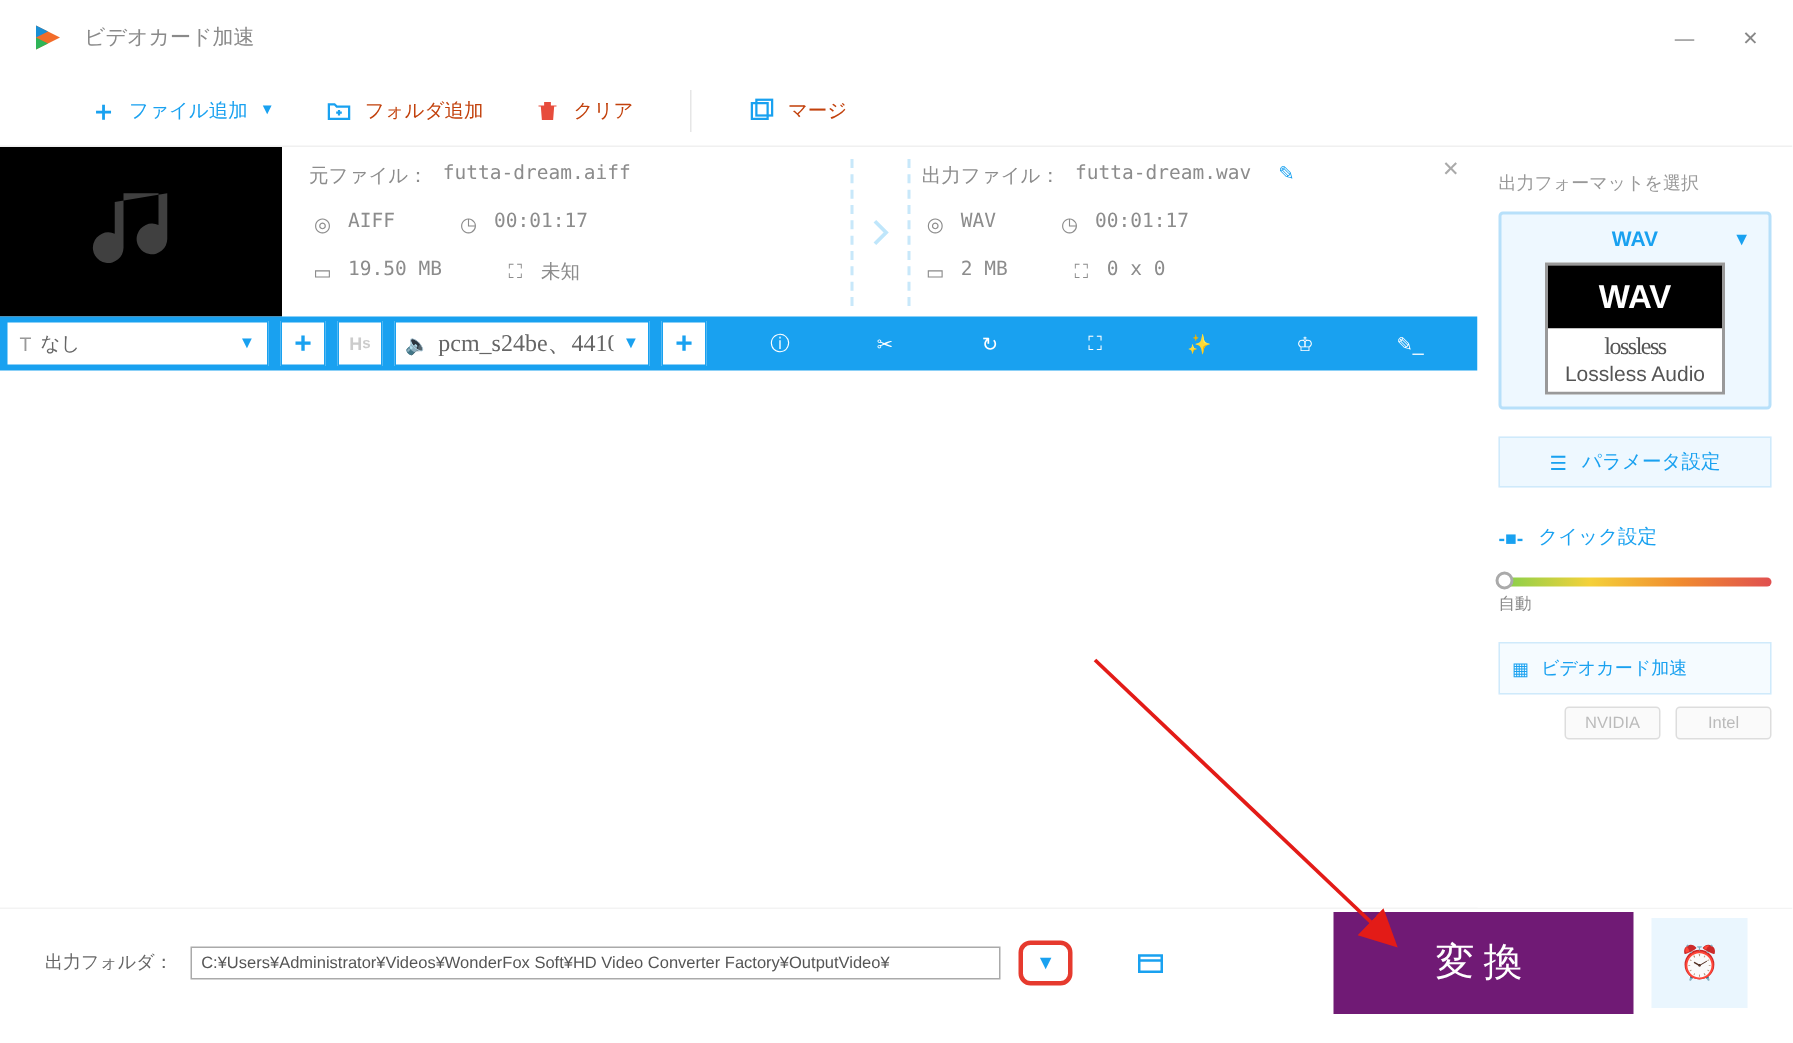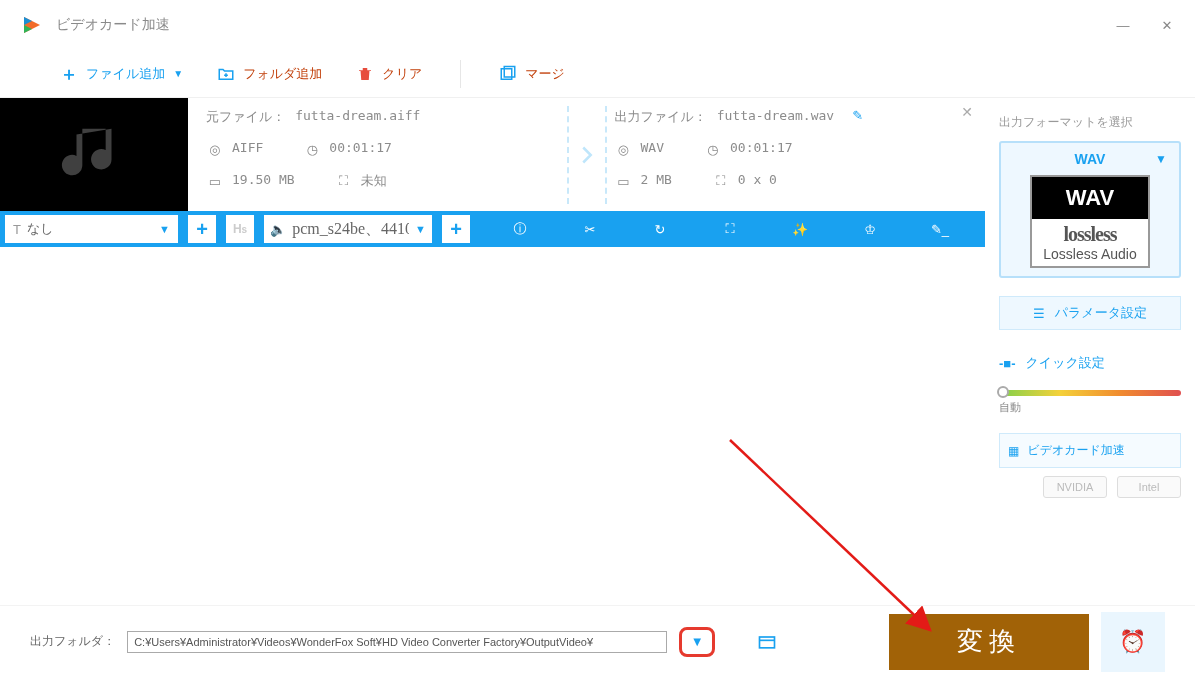--- a/index.html
+++ b/index.html
@@ -42,38 +42,38 @@
   .icon-row .tool{width:22px;height:22px;display:flex;align-items:center;justify-content:center;color:#fff;cursor:pointer;}
 
   .right{width:210px;padding:16px 14px 8px;background:#fff;}
   .r-title{color:#999;font-size:12px;margin-bottom:10px;}
   .format-box{background:#eef8ff;border:2px solid #b7e0fa;border-radius:3px;padding:8px;display:flex;flex-direction:column;align-items:center;}
   .format-label{color:#19a1f0;font-size:14px;font-weight:bold;margin-bottom:8px;align-self:center;display:flex;align-items:center;gap:40px;width:100%;justify-content:center;position:relative;}
   .format-label .ar{position:absolute;right:4px;color:#19a1f0;font-size:12px;}
   .format-tile{width:120px;border:2px solid #999;background:#fff;}
   .format-tile .top{background:#000;color:#fff;text-align:center;padding:8px;font-size:22px;font-weight:bold;}
   .format-tile .bot{background:#fff;text-align:center;padding:4px;}
-  .format-tile .bot .ll{font-family:serif;font-weight:bold;font-size:20px;letter-spacing:-1px;}
+  .format-tile .bot .ll{font-family:serif;font-weight:normal;font-size:16px;letter-spacing:-1px;}
   .format-tile .bot .sub{font-size:14px;}
   .side-btn{margin-top:18px;background:#eef8ff;border:1px solid #cfeafb;height:34px;display:flex;align-items:center;justify-content:center;gap:10px;color:#19a1f0;cursor:pointer;font-size:13px;}
   .quick{margin-top:24px;color:#19a1f0;display:flex;align-items:center;gap:10px;}
   .quick .dash{color:#19a1f0;font-weight:bold;}
   .slider{margin-top:18px;height:6px;background:linear-gradient(to right,#7fd04c,#f4d13a,#f08b2f,#e05050);border-radius:3px;position:relative;}
   .slider .knob{width:12px;height:12px;border:2px solid #aaa;background:#fff;border-radius:50%;position:absolute;left:-2px;top:-4px;}
   .auto-lbl{font-size:11px;color:#888;margin-top:4px;}
   .gpu-box{margin-top:18px;border:1px solid #cfeafb;background:#f5fbff;padding:8px;display:flex;align-items:center;gap:8px;color:#19a1f0;font-size:12px;}
   .vendor{margin-top:8px;display:flex;gap:10px;padding-left:44px;}
   .vendor div{flex:1;border:1px solid #ddd;color:#bbb;font-size:11px;text-align:center;padding:4px 0;border-radius:3px;background:#fafafa;}
 
   .bottom{height:72px;display:flex;align-items:center;padding:0 30px;border-top:1px solid #f3f3f3;gap:12px;}
   .out-lbl{color:#666;font-size:12px;}
   .path-input{flex:0 0 540px;border:1px solid #aaa;padding:4px 6px;font-size:11px;color:#555;font-family:sans-serif;}
   .circ-btn{width:36px;height:30px;border:3px solid #e63a2e;border-radius:8px;display:flex;align-items:center;justify-content:center;color:#19a1f0;cursor:pointer;}
   .browse-btn{width:20px;height:20px;color:#19a1f0;margin-left:30px;cursor:pointer;}
-  .convert-btn{margin-left:auto;background:#a16207;color:#fff;font-size:26px;width:200px;height:56px;display:flex;align-items:center;justify-content:center;cursor:pointer;letter-spacing:6px;}
+  .convert-btn{margin-left:auto;background:#701a75;color:#fff;font-size:26px;width:200px;height:68px;display:flex;align-items:center;justify-content:center;cursor:pointer;letter-spacing:6px;}
   .alarm-btn{width:64px;height:60px;background:#eaf6fe;display:flex;align-items:center;justify-content:center;color:#19a1f0;cursor:pointer;font-size:22px;}
   .arrow-annot{position:absolute;left:720px;top:430px;pointer-events:none;}
 </style>
 </head>
 <body>
 
 <div class="titlebar">
   <div class="logo">
     <svg viewBox="0 0 24 24">
         <path d="M4 4 L20 12 L4 20 Z" fill="#f26c2a"></path>

